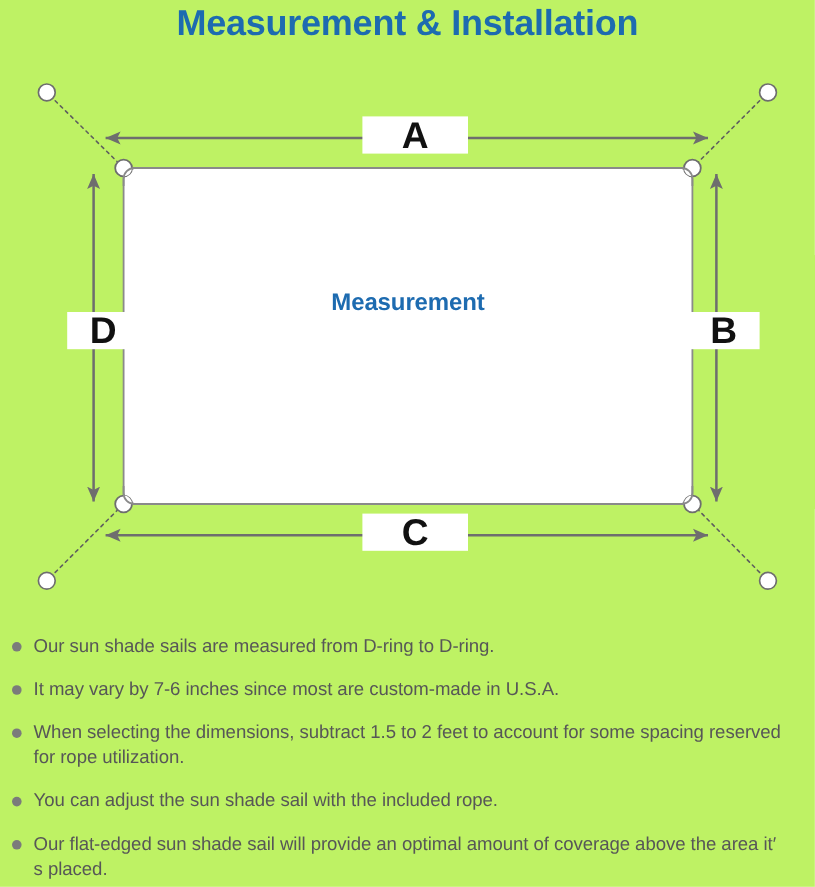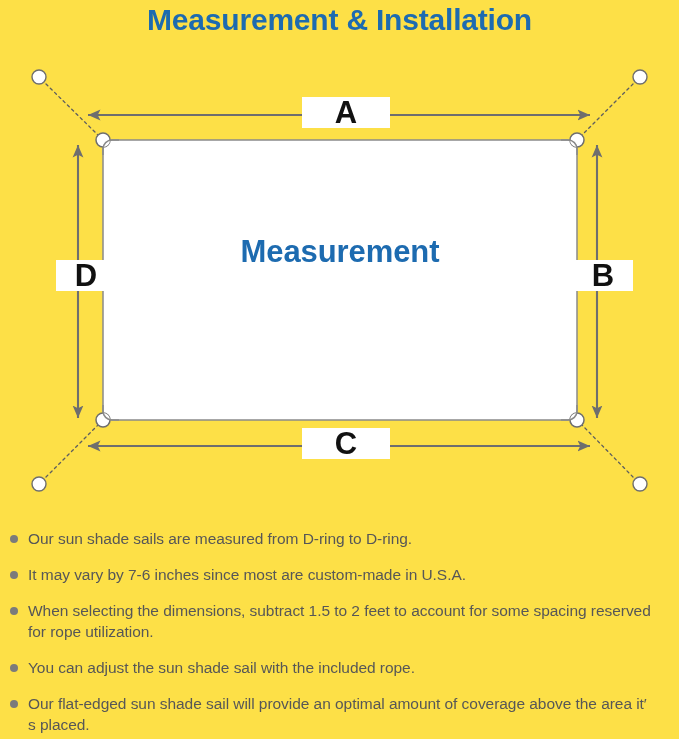--- a/index.html
+++ b/index.html
@@ -14,21 +14,21 @@
     position: relative;
     overflow: hidden;
     font-family: "Liberation Sans", sans-serif;
     -webkit-font-smoothing: antialiased;
   }
 
   #page {
     position: relative;
     width: 679px;
     height: 739px;
-    background: #fde047;
+    background: #bef264;
   }
 
   
   .page-title {
     position: absolute;
     left: 0;
     top: 0;
     width: 679px;
     text-align: center;
     font-size: 30px;
@@ -69,21 +69,21 @@
 
   .sail-caption {
     position: absolute;
     left: 103px;
     top: 185px;
     width: 474px;
     text-align: center;
     pointer-events: none;
   }
   .sail-caption .headline {
-    font-size: 31px;
+    font-size: 20px;
     font-weight: bold;
     color: #1d6bb0;
     line-height: 30px;
     letter-spacing: -0.1px;
   }
   .sail-caption .subline {
     margin-top: 5px;
     font-size: 15px;
     font-weight: normal;
     color: #2b6ea8;

